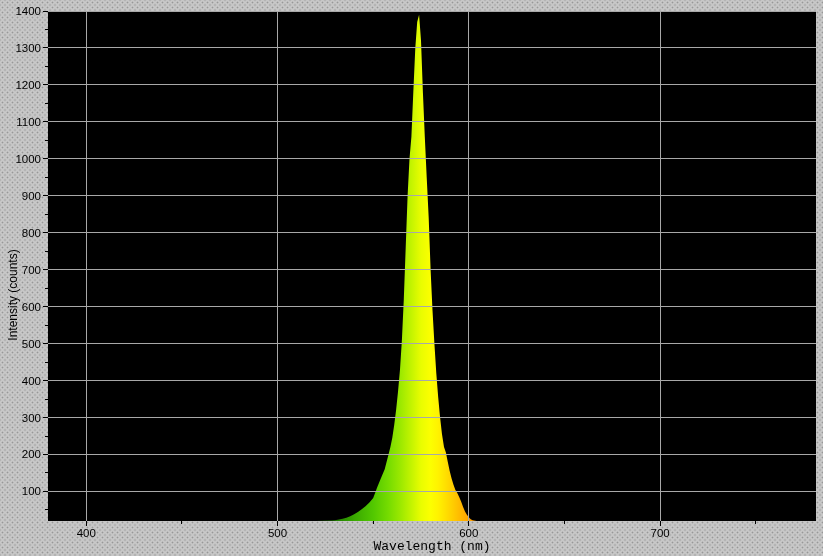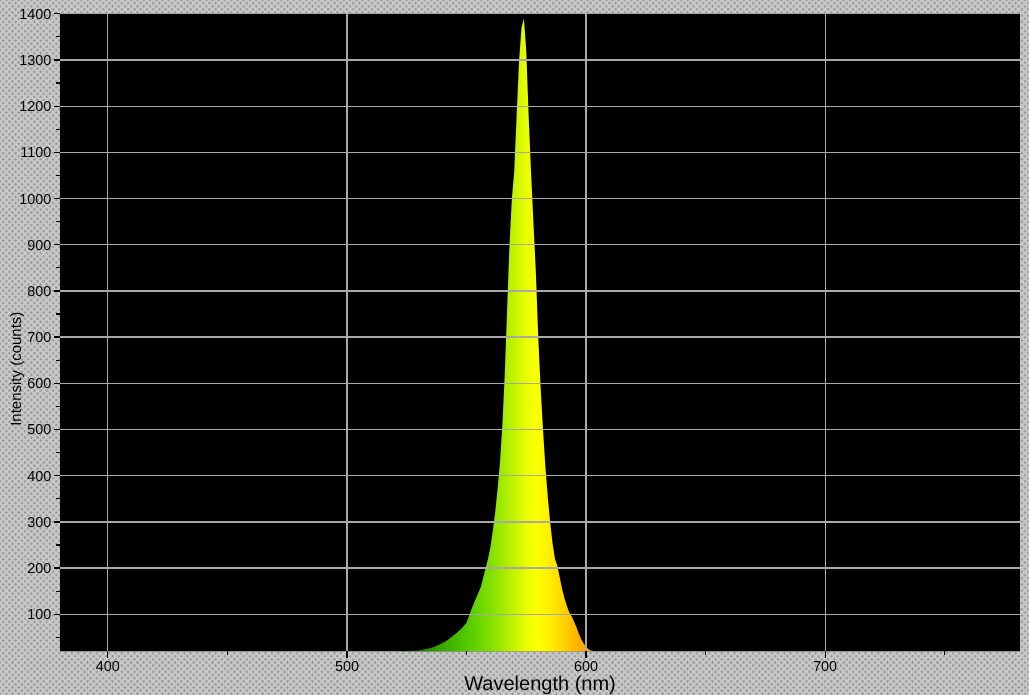--- a/index.html
+++ b/index.html
@@ -10,21 +10,21 @@
     background-image:
       radial-gradient(circle, #989898 0.8px, rgba(0,0,0,0) 1.1px),
       radial-gradient(circle, #989898 0.8px, rgba(0,0,0,0) 1.1px);
     background-size:5px 5px;
     background-position:0 0, 2.5px 2.5px;
     font-family:"Liberation Sans", sans-serif;
   }
   svg{position:absolute;left:0;top:0;}
   .x-title{
     position:absolute;left:48px;top:539px;width:768px;
-    text-align:center;font-size:16px;color:#000;white-space:nowrap;
+    text-align:center;font-size:13px;color:#000;white-space:nowrap;font-family:Liberation Mono, monospace;
   }
   .y-title{
     position:absolute;left:13px;top:295px;
     transform:translate(-50%,-50%) rotate(-90deg);
     font-size:12px;color:#000;white-space:nowrap;
   }
 </style>
 </head>
 <body>
 

